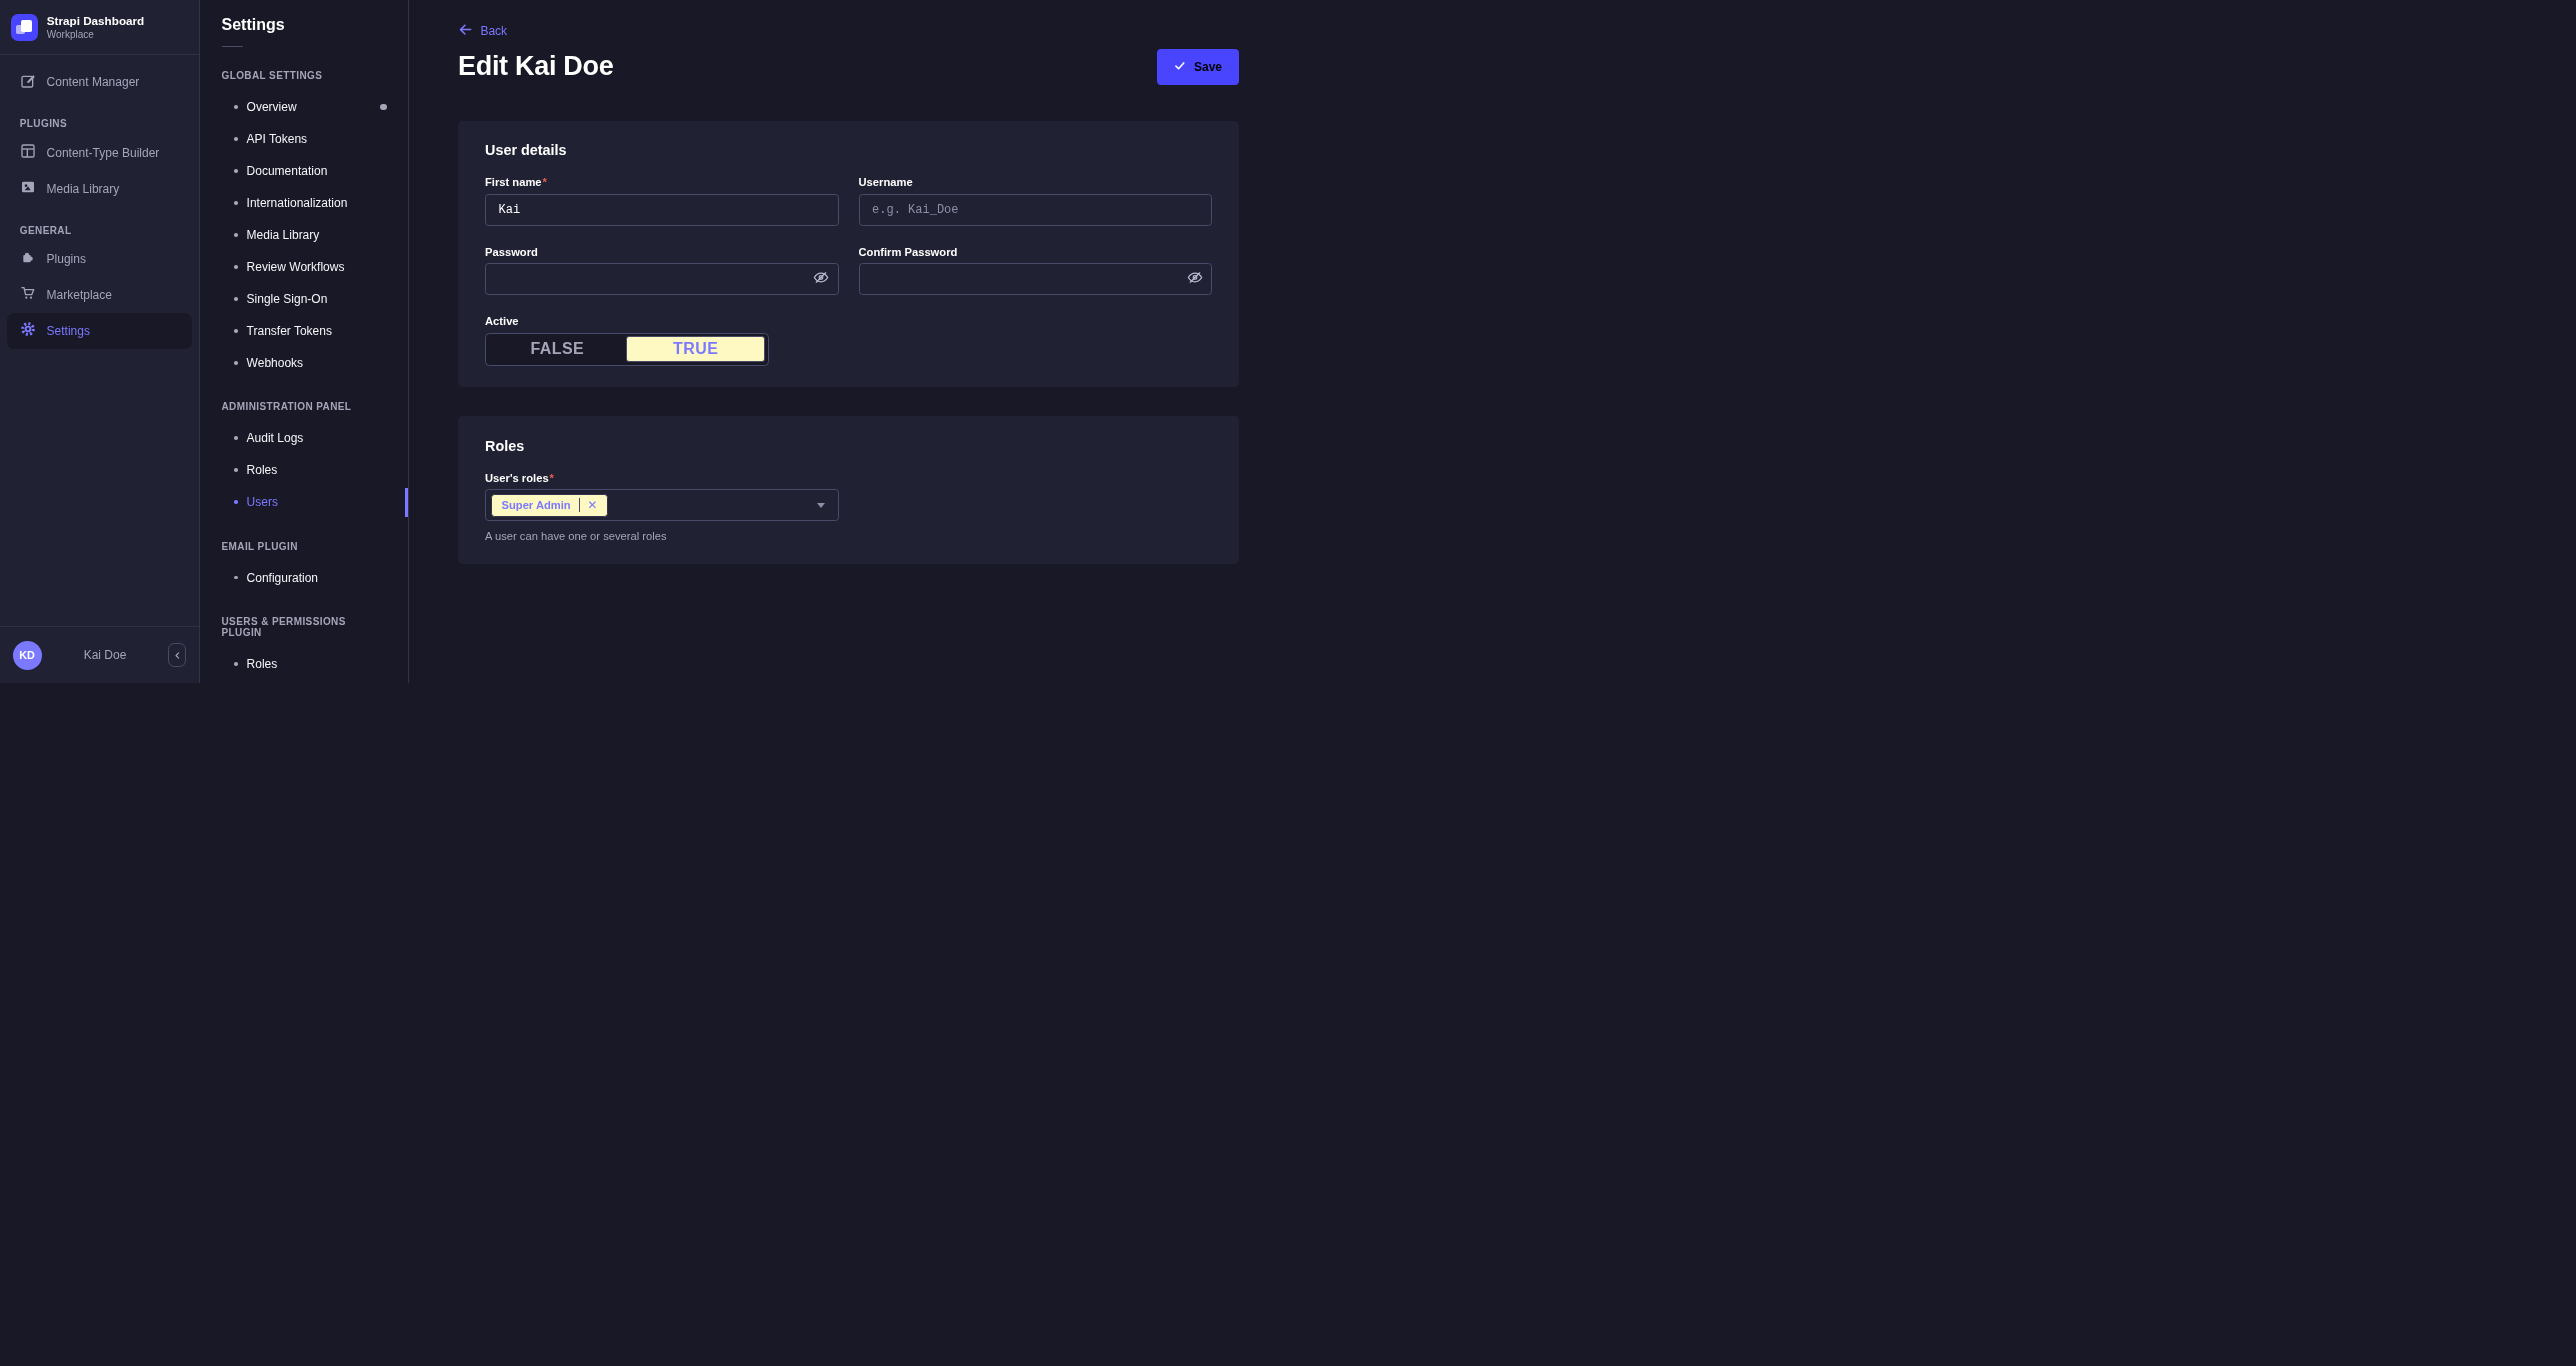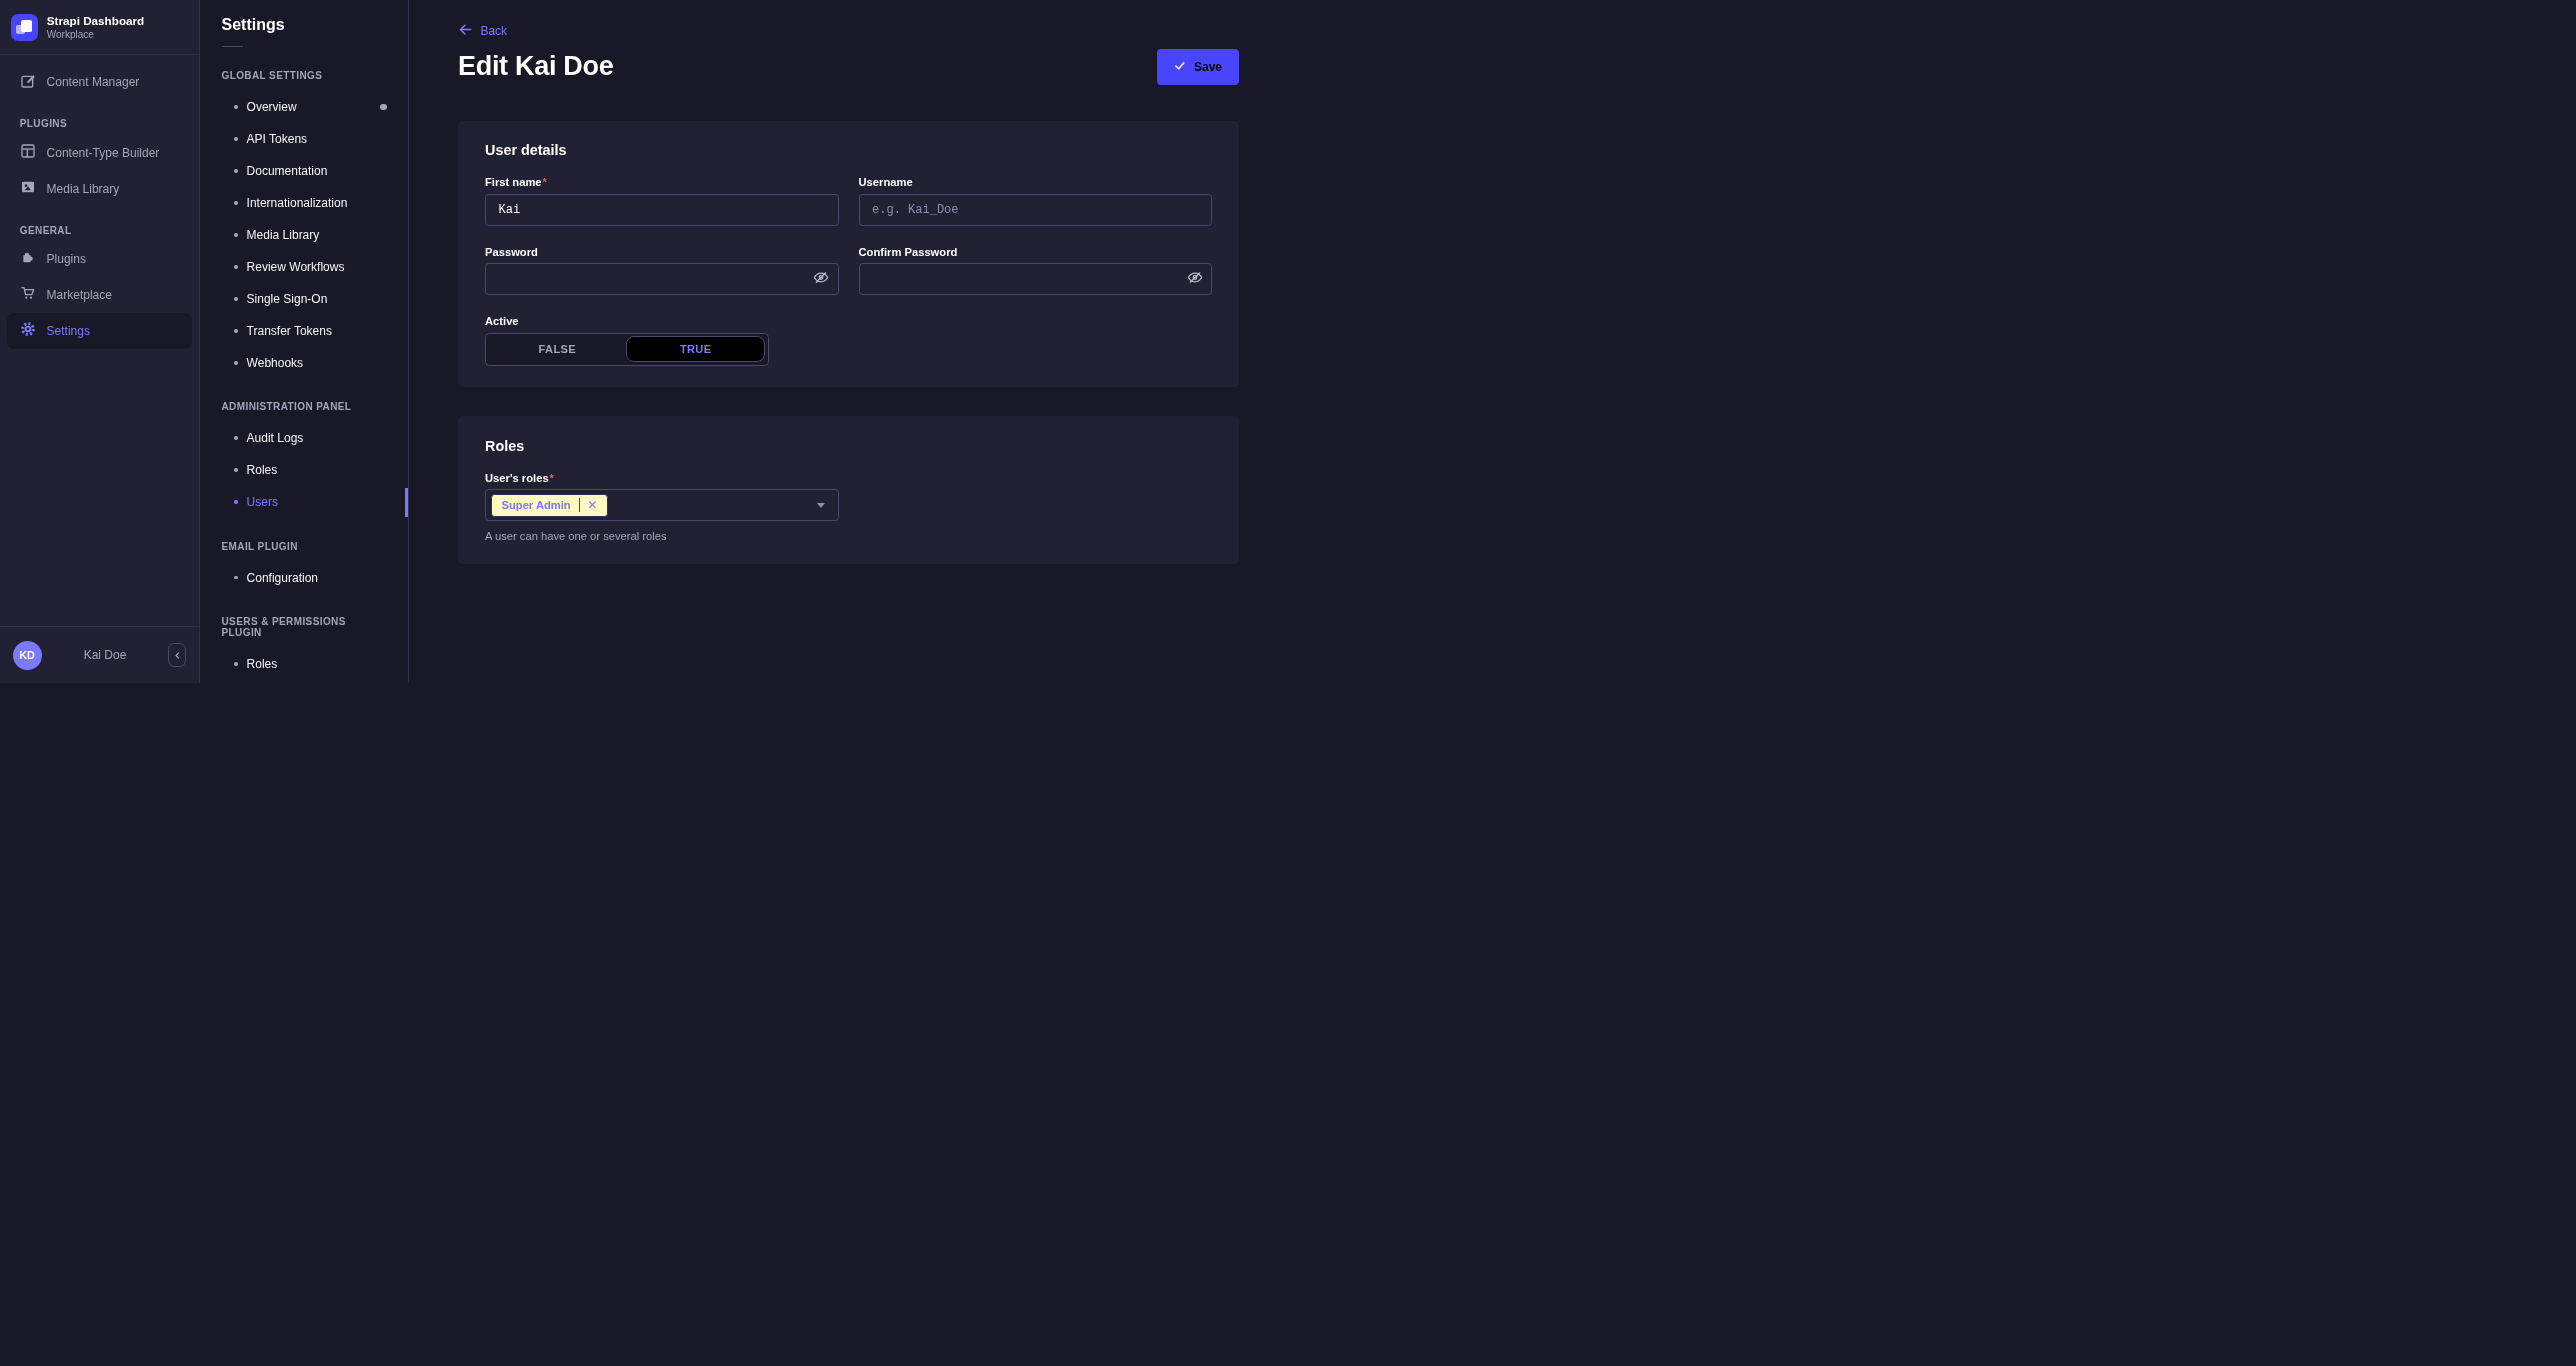--- a/index.html
+++ b/index.html
@@ -70,23 +70,23 @@
   .input-wrap { position:relative; }
   .text-input { width:100%; height:32px; background:#212134; border:0.9px solid #4a4a6a; border-radius:3.6px;
     color:#ffffff; font-size:12px; padding:0 12.6px; outline:none; font-family:Liberation Mono, monospace; }
   .text-input::placeholder { color:#8e8ea9; }
   .eye-btn { position:absolute; right:2.7px; top:50%; transform:translateY(-50%); background:none; border:none;
     width:29px; height:27px; display:flex; align-items:center; justify-content:center; cursor:pointer; }
 
   .toggle-wrap { width:284px; height:33px; border:0.9px solid #4a4a6a; background:#181826; border-radius:4.5px;
     display:flex; padding:2.7px; }
   .toggle-opt { flex:1; display:flex; align-items:center; justify-content:center;
-    font-size:11px; font-weight:bold; letter-spacing:0.4px; cursor:pointer; }
+    font-size:16px; font-weight:bold; letter-spacing:0.4px; cursor:pointer; }
   .toggle-off { color:#a5a5ba; }
-  .toggle-on { color:#7b79ff; background:#000000; border:0.9px solid #4a4a6a; border-radius:8px; }
+  .toggle-on { color:#7b79ff; background:#fef9c3; border:0.9px solid #4a4a6a; border-radius:3px; }
 
   .roles-select { width:calc(50% - 10px); height:32px; background:#212134; border:0.9px solid #4a4a6a;
     border-radius:3.6px; display:flex; align-items:center; padding:0 12.6px 0 4.5px; cursor:pointer; }
   .role-tag { display:flex; align-items:center; gap:8px; background:#fef9c3; border:0.9px solid #32324d;
     border-radius:3.6px; height:23px; padding:0 10px; }
   .role-tag-label { font-size:11.2px; font-weight:bold; color:#7b79ff; }
   .tag-sep { width:0.9px; height:13.5px; background:#4a4a6a; }
   .tag-x { color:#7b79ff; font-size:11.7px; line-height:1; cursor:pointer; background:none; border:none; padding:0; }
   .select-caret { margin-left:auto; width:0; height:0; border-left:4.5px solid transparent;
     border-right:4.5px solid transparent; border-top:5.4px solid #8e8ea9; }

